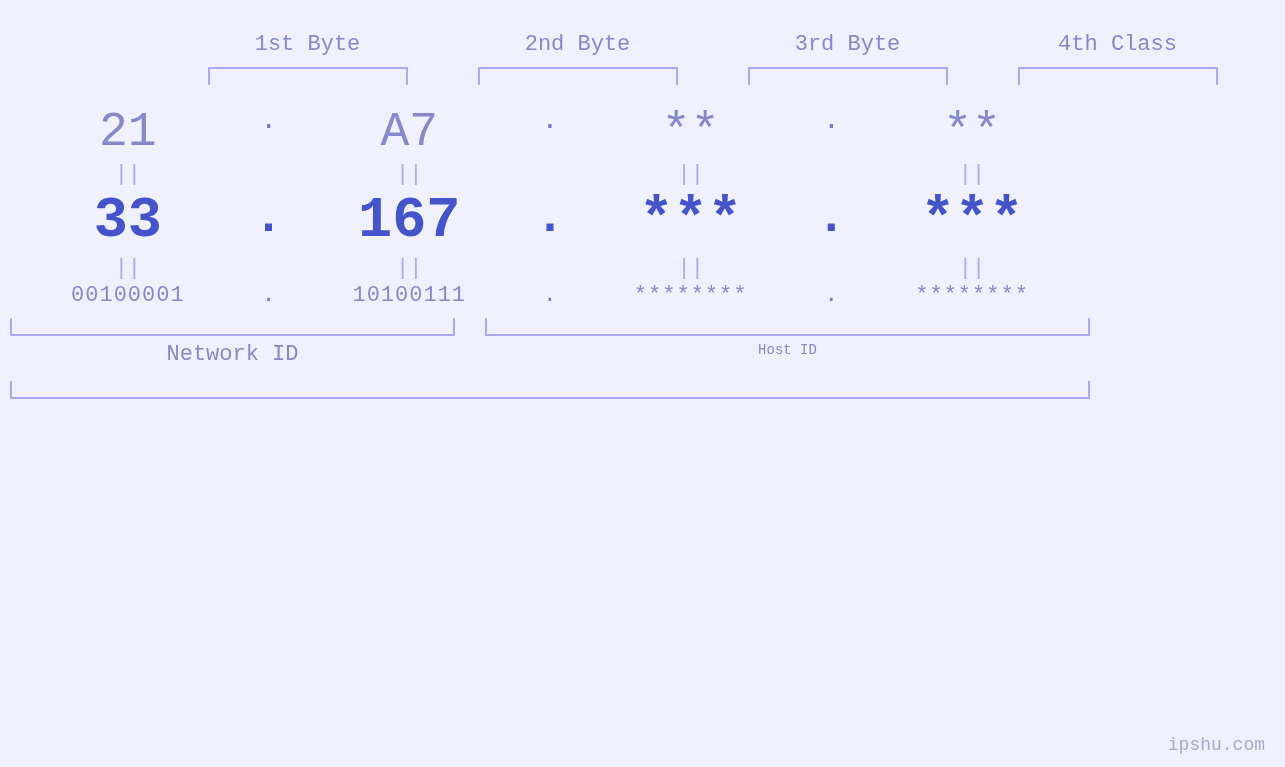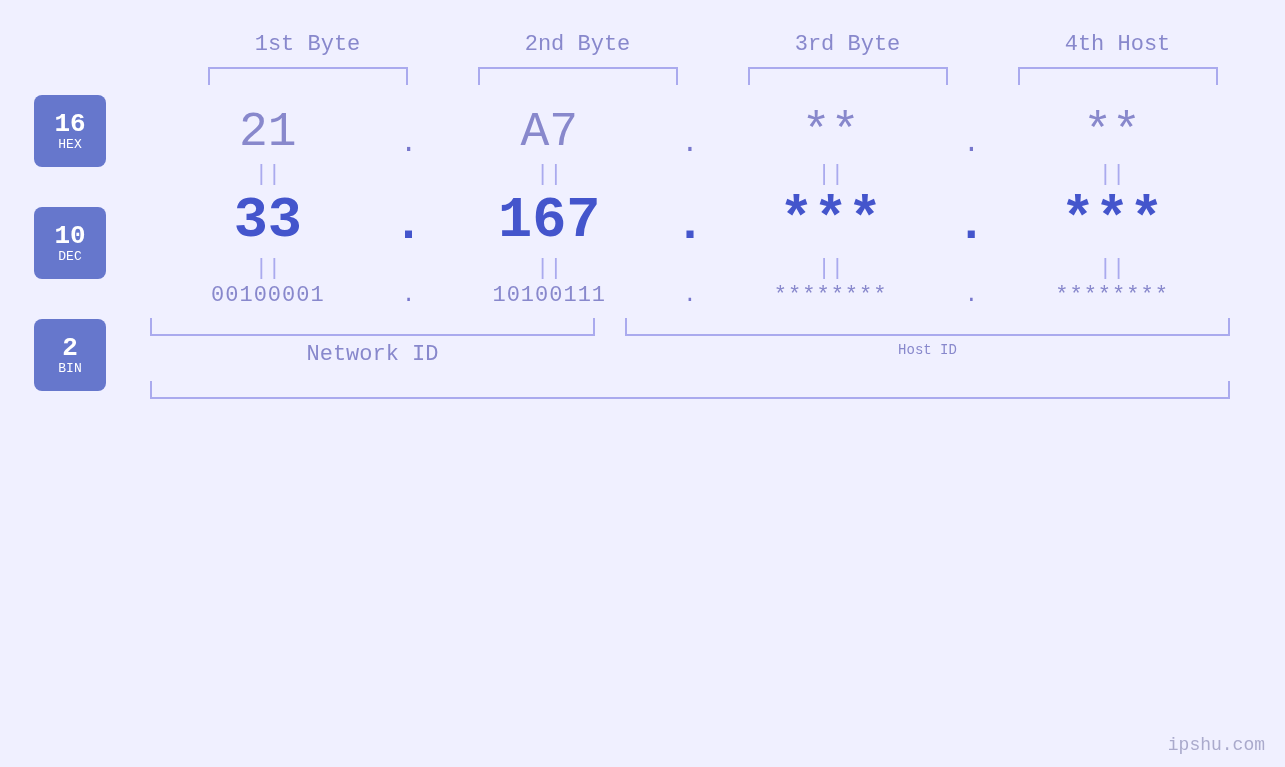--- a/index.html
+++ b/index.html
@@ -88,21 +88,21 @@
     }
 
     .badge-label {
       font-size: 13px;
       line-height: 1.1;
     }
 
     
     .value-row {
       display: flex;
-      align-items: flex-end;
+      align-items: flex-start;
       justify-content: space-around;
       width: 1100px;
       padding: 0 10px;
     }
 
     .cell {
       width: 220px;
       text-align: center;
       display: flex;
       align-items: center;
@@ -276,46 +276,32 @@
   </style>
 </head>
 <body>
 
 <div class="main-container">
 
   <div class="byte-headers">
     <div class="byte-header">1st Byte</div>
     <div class="byte-header">2nd Byte</div>
     <div class="byte-header">3rd Byte</div>
-    <div class="byte-header">4th Host</div>
+    <div class="byte-header">4th Class</div>
   </div>
 
   <div class="top-brackets">
     <div class="bracket-top"></div>
     <div class="bracket-top"></div>
     <div class="bracket-top"></div>
     <div class="bracket-top"></div>
   </div>
 
   <div class="rows-wrapper">
 
-    <div class="badges-col">
-      <div class="badge">
-        <span class="badge-num">16</span>
-        <span class="badge-label">HEX</span>
-      </div>
-      <div class="badge">
-        <span class="badge-num">10</span>
-        <span class="badge-label">DEC</span>
-      </div>
-      <div class="badge">
-        <span class="badge-num">2</span>
-        <span class="badge-label">BIN</span>
-      </div>
-    </div>
 
     <div class="rows-content">
 
       <div class="spacer-md"></div>
 
       <div class="value-row hex-row">
         <div class="cell">
           <span class="cell-val">21</span>
         </div>
         <span class="dot-sep">.</span>

